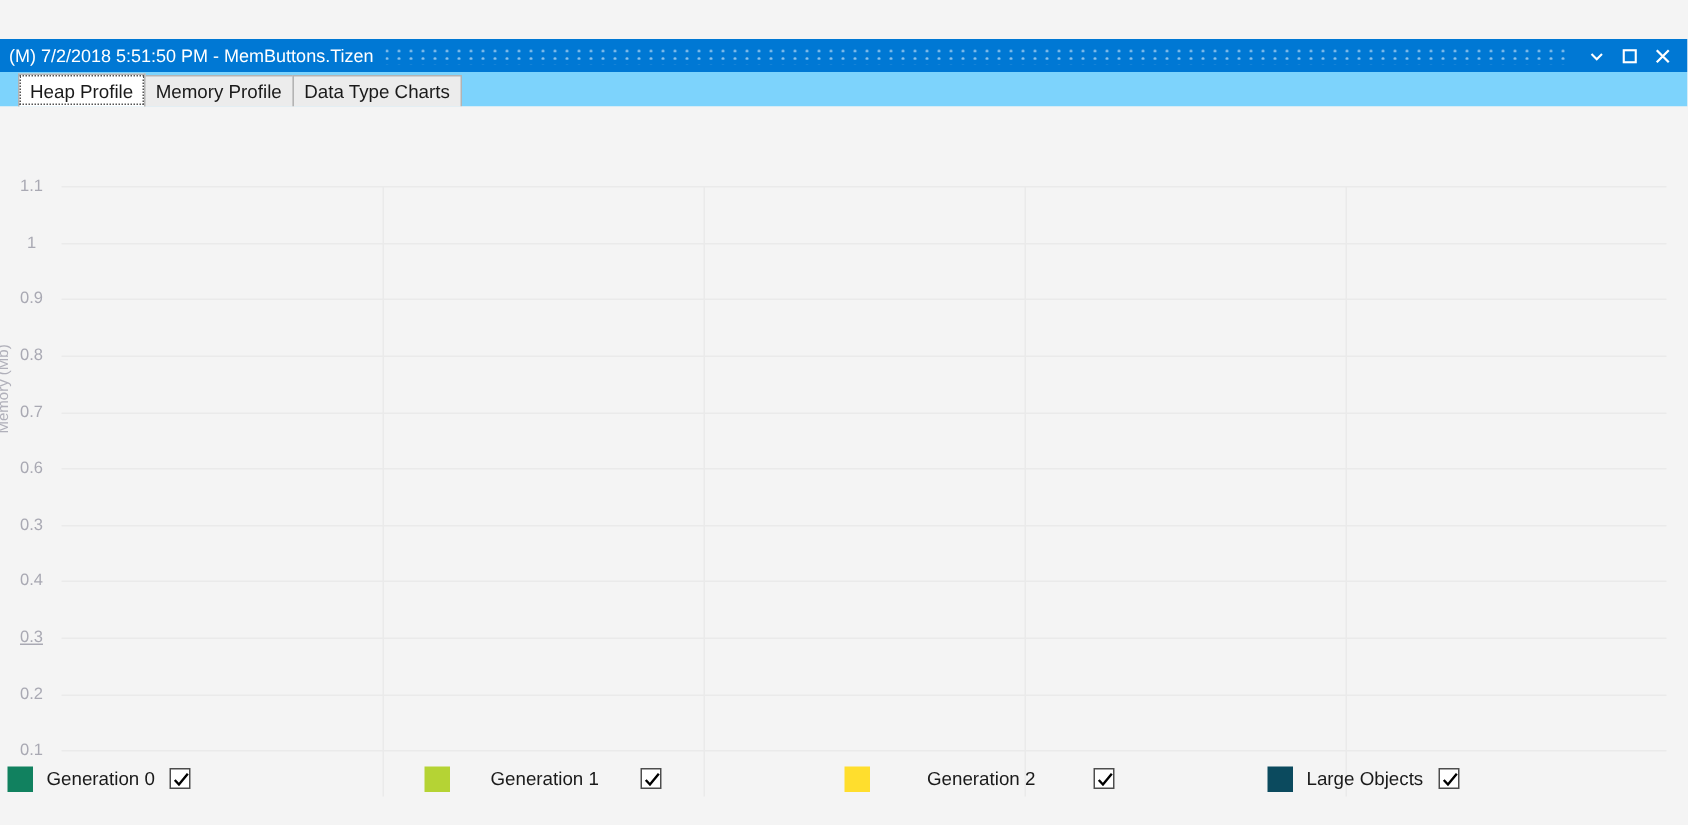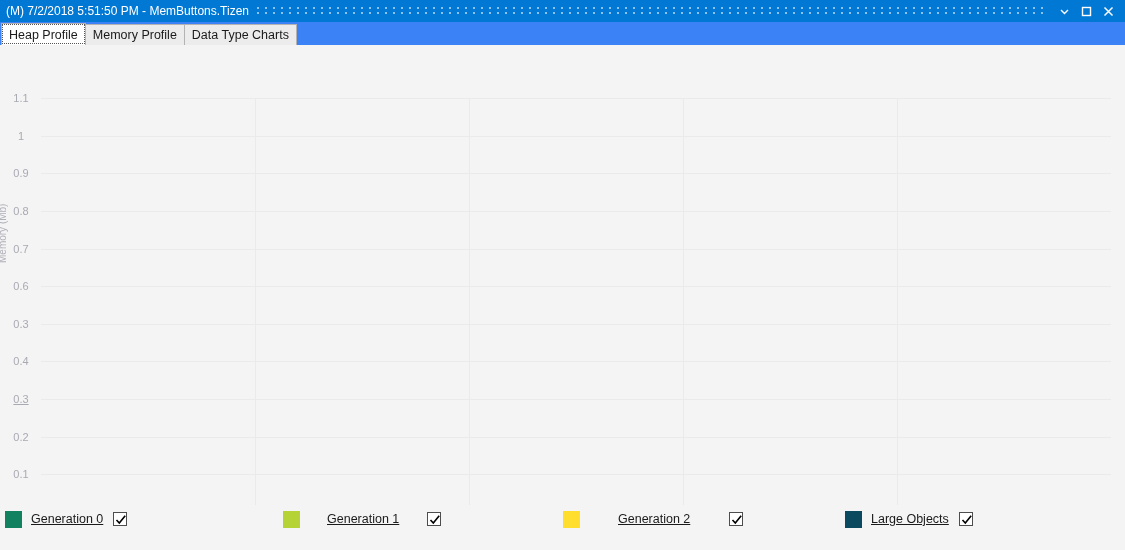--- a/index.html
+++ b/index.html
@@ -16,20 +16,21 @@
   }
 
   
   #titlebar {
     position: relative;
     height: 22px;
     background: #0078d4;
     display: flex;
     align-items: center;
     overflow: hidden;
+    margin-top: 26px;
   }
   #title-text {
     color: #ffffff;
     font-size: 12px;
     line-height: 22px;
     padding-left: 6px;
     white-space: nowrap;
     flex: 0 0 auto;
   }
   #title-grip {
@@ -55,24 +56,24 @@
     display: flex;
     align-items: center;
     justify-content: center;
     color: #ffffff;
   }
   .wbtn svg { display: block; }
 
   
   #tabstrip {
     height: 23px;
-    background: #3b82f6;
+    background: #7dd3fc;
     display: flex;
     align-items: flex-end;
-    padding-left: 1px;
+    padding-left: 12px;
     box-sizing: border-box;
   }
   .tab {
     height: 21px;
     line-height: 21px;
     font-size: 12.5px;
     color: #1a1a1a;
     padding: 0 7px;
     border: 1px solid #b3b3b3;
     border-bottom: none;
@@ -181,21 +182,20 @@
   .legend-swatch {
     width: 17px;
     height: 17px;
     flex: 0 0 auto;
   }
   .legend-label {
     font-size: 12.5px;
     color: #1a1a1a;
     margin-left: 9px;
     white-space: nowrap;
-    text-decoration: underline;
   }
   .legend-checkbox {
     width: 14px;
     height: 14px;
     margin-left: 10px;
     border: 1px solid #4d4d4d;
     background: #ffffff;
     box-sizing: border-box;
     position: relative;
     flex: 0 0 auto;

